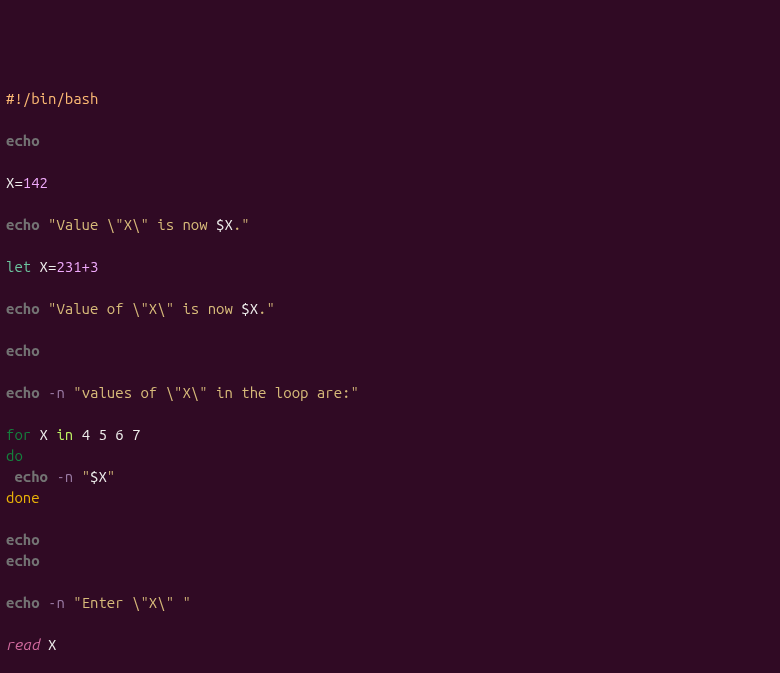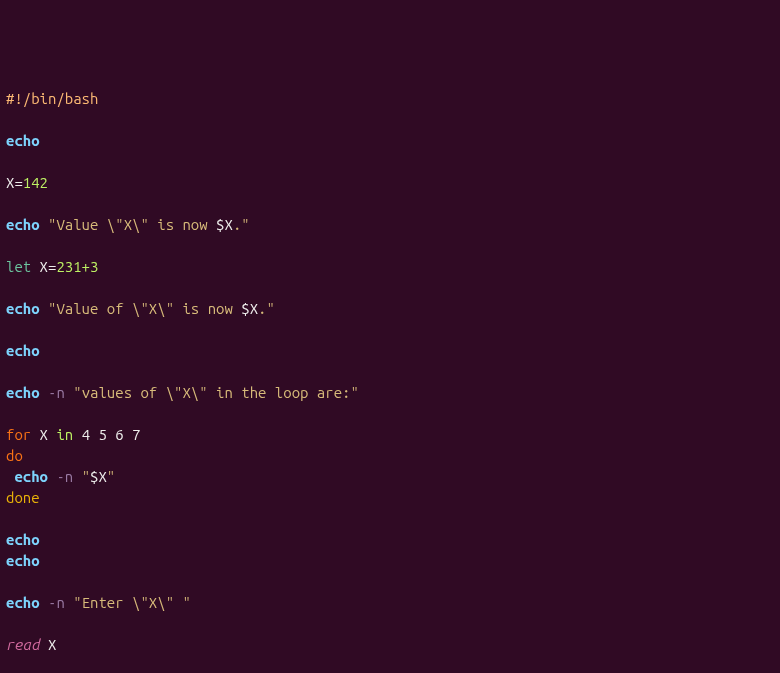--- a/index.html
+++ b/index.html
@@ -16,28 +16,28 @@
     width: 780px;
     height: 673px;
     white-space: pre;
     color: #eeeeec;
   }
   .line {
     display: block;
     min-height: 21px;
   }
   .c-comment { color: #fdba74; }
-  .c-builtin { color: #7dd3fc; }
+  .c-builtin { color: #737373; }
   .c-let     { color: #6cc49e; }
   .c-var     { color: #eeeeec; }
   .c-op      { color: #eeeeec; }
-  .c-num     { color: #bef264; }
+  .c-num     { color: #f0abfc; }
   .c-str     { color: #d8bb7a; }
   .c-flag    { color: #9a7aa4; }
-  .c-for     { color: #f97316; }
+  .c-for     { color: #15803d; }
   .c-in      { color: #bef264; }
   .c-done    { color: #eab308; }
   .c-read    { color: #d16a9e; font-style: italic; }
   .c-white   { color: #eeeeec; }
   .c-str-var { color: #eeeeec; }
   .bold { font-weight: bold; }
 </style>
 </head>
 <body>
 

